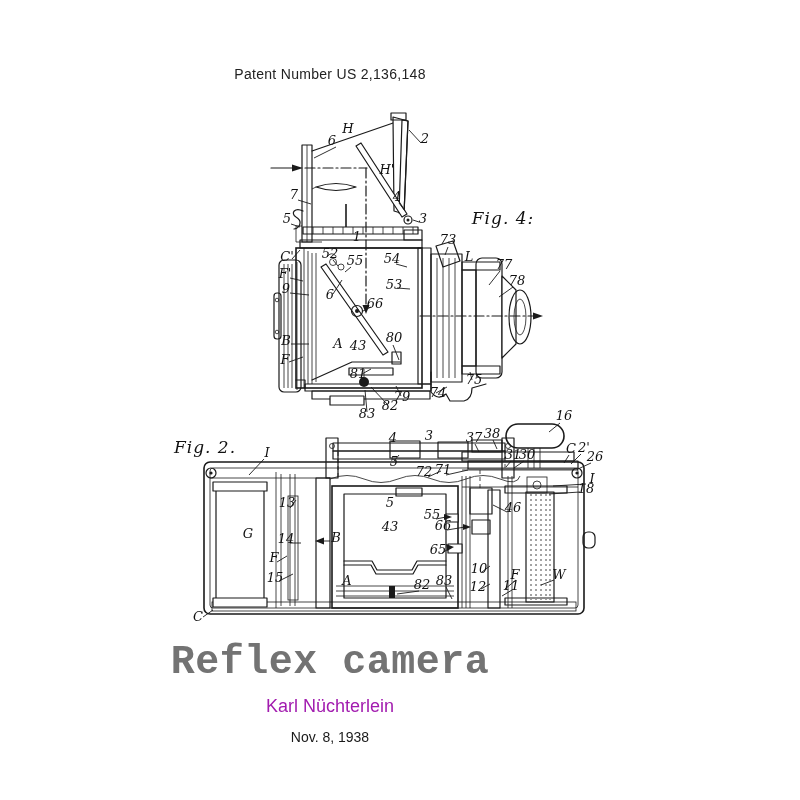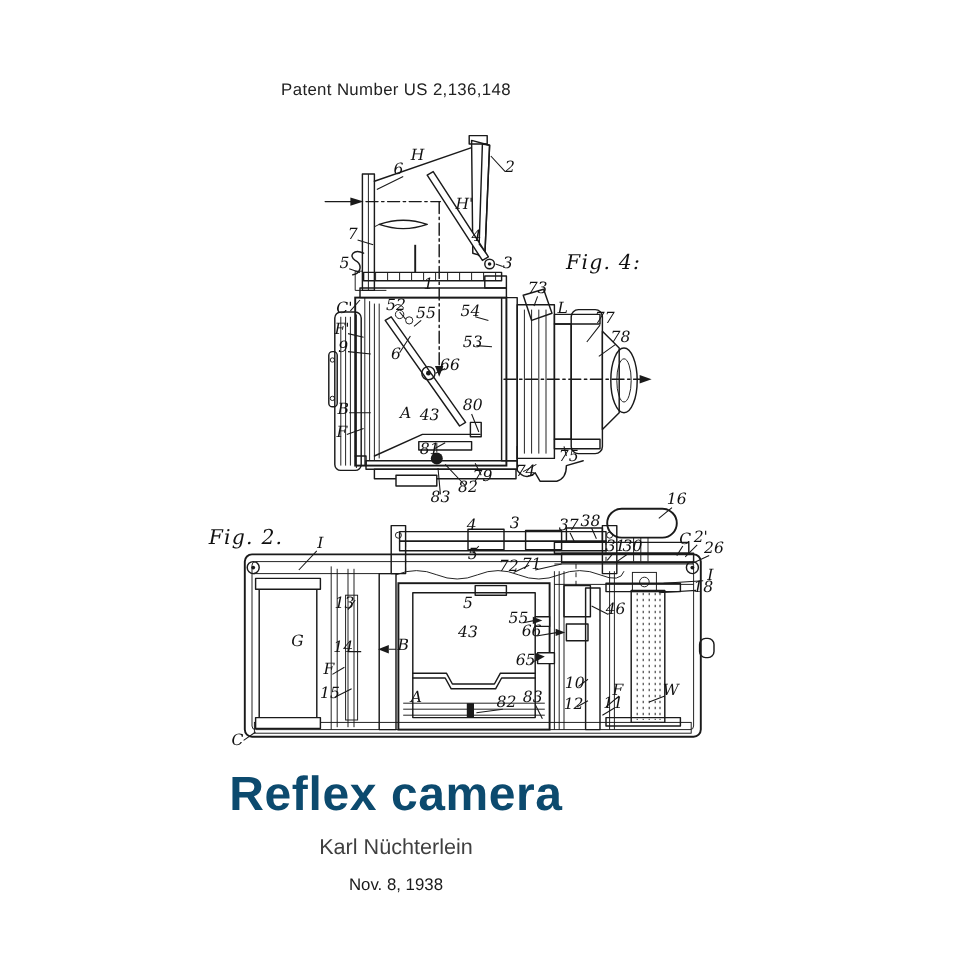--- a/index.html
+++ b/index.html
@@ -1,20 +1,20 @@
 <!DOCTYPE html>
 <html><head>
 <meta charset="utf-8">
 <style>
   html,body{margin:0;padding:0;background:#fff;width:800px;height:800px;overflow:hidden;}
   .page{position:relative;width:660px;height:800px;background:#fff;font-family:"Liberation Sans",sans-serif;color:#111;}
   .patent-header{position:absolute;top:66px;left:0;width:100%;text-align:center;font-size:14px;letter-spacing:.3px;color:#222;}
   .footer-block{position:absolute;left:0;width:100%;text-align:center;}
-  .invention-title{top:640px;font-size:40px;font-weight:bold;letter-spacing:.5px;color:#0c4a6e;}
-  .inventor-name{top:696px;font-size:18px;color:#404040;}
+  .invention-title{top:640px;font-size:40px;font-weight:bold;letter-spacing:.5px;color:#737373;font-family:Liberation Mono, monospace;}
+  .inventor-name{top:696px;font-size:18px;color:#a21caf;}
   .patent-date{top:729px;font-size:14px;color:#1a1a1a;}
   svg.drawing{position:absolute;top:0;left:0;}
   .art{stroke:#1a1a1a;fill:none;stroke-width:1.2;stroke-linecap:round;stroke-linejoin:round;}
   .art-thin{stroke:#1a1a1a;fill:none;stroke-width:.8;}
   .art-thick{stroke:#1a1a1a;fill:none;stroke-width:1.6;}
   .whitefill{fill:#fff;}
   .inkfill{fill:#1a1a1a;stroke:none;}
   .dashdot{stroke-dasharray:10 3 2 3;}
   .dash{stroke-dasharray:4 3;}
   .dotted{stroke-dasharray:2 3;}

